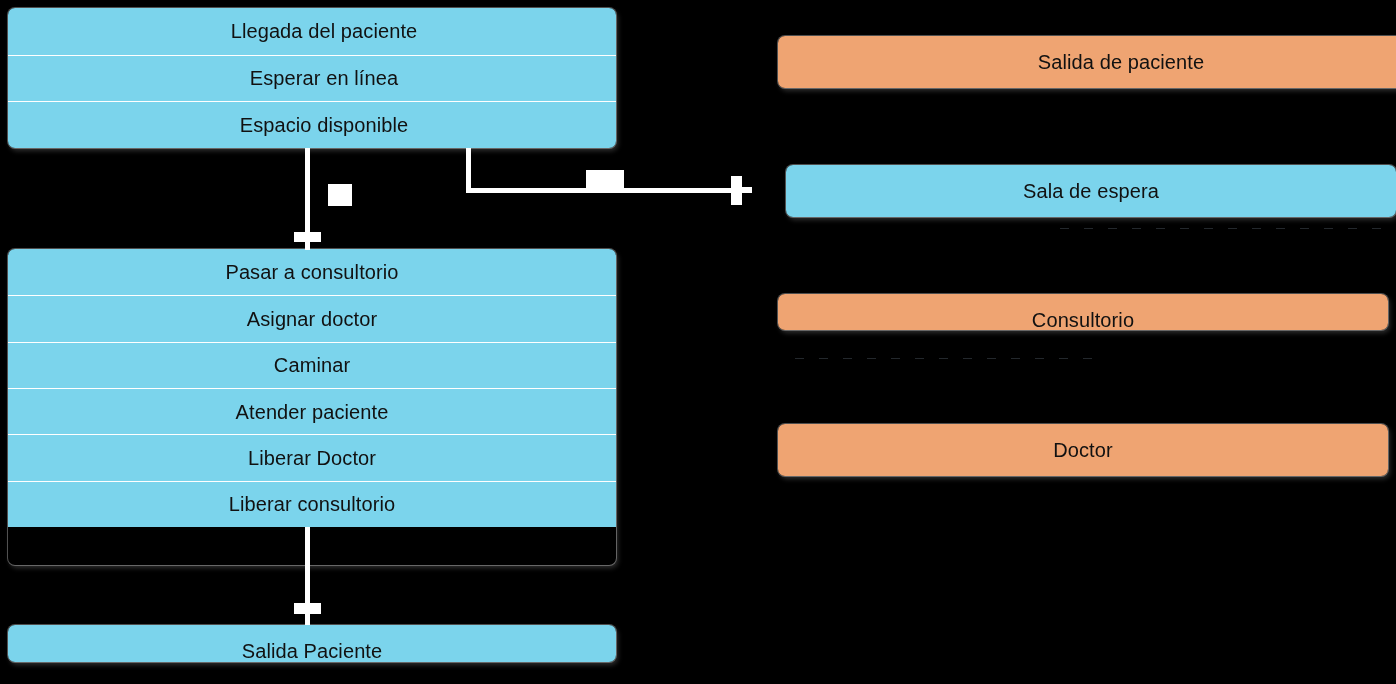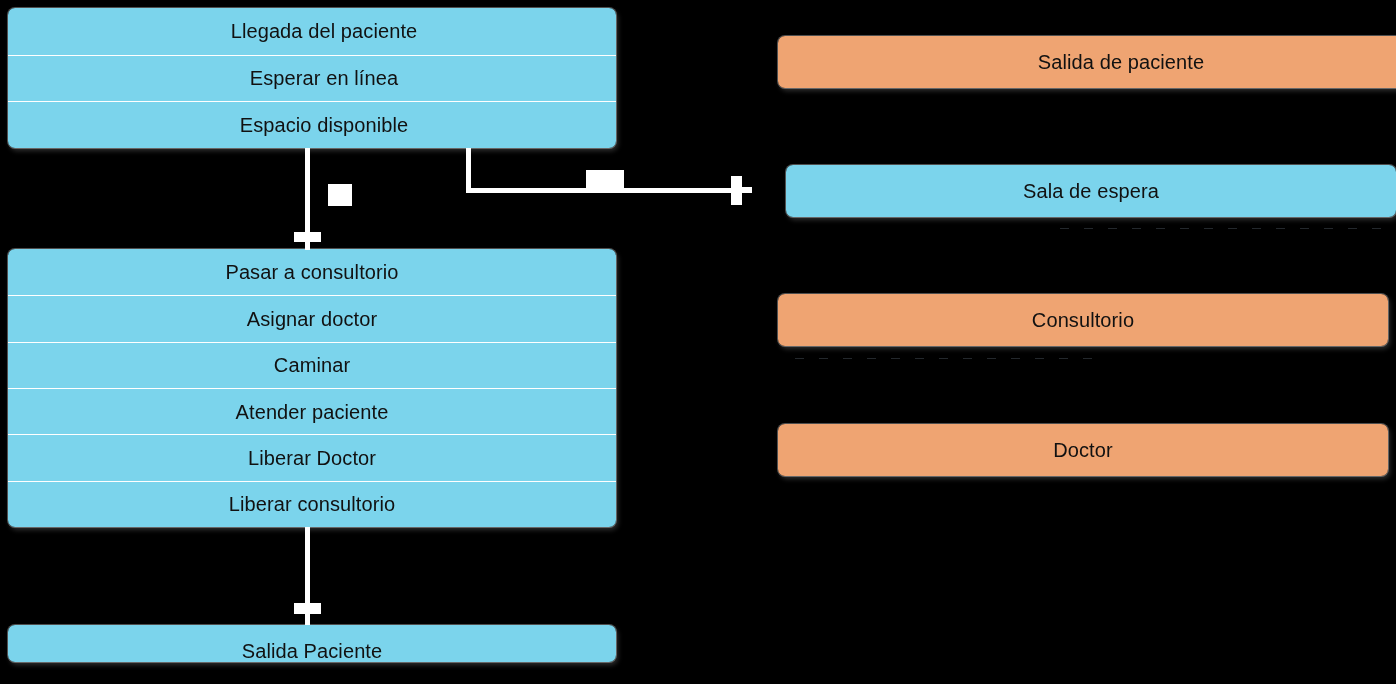--- a/index.html
+++ b/index.html
@@ -49,38 +49,38 @@
   .theme-blue .block-row { background: #7BD4EC; }
   .theme-orange .block-row { background: #EFA472; }
 
   
   #group-arrival {
     left: 8px;  top: 8px;   width: 608px; height: 140px;
   }
   #group-arrival .block-row { height: 46.66px; padding-left: 24px; }
 
   #group-consult {
-    left: 8px;  top: 249px; width: 608px; height: 278px;
+    left: 8px;  top: 249px; width: 608px; height: 316px;
   }
   #group-consult .block-row { height: 46.33px; }
 
   #group-exit {
     left: 8px;  top: 625px; width: 608px; height: 37px;
   }
   #group-exit .block-row { height: 52px; }
 
   
   #group-res-salida {
     left: 778px; top: 36px;  width: 686px; height: 52px;
   }
   #group-res-sala {
     left: 778px; top: 165px; width: 610px; height: 52px; margin-left: 8px;
   }
   #group-res-consultorio {
-    left: 778px; top: 294px; width: 610px; height: 52px;
+    left: 778px; top: 294px; width: 610px; height: 36px;
   }
   #group-res-doctor {
     left: 778px; top: 424px; width: 610px; height: 52px;
   }
   #group-res-salida .block-row,
   #group-res-sala .block-row,
   #group-res-consultorio .block-row,
   #group-res-doctor .block-row { height: 52px; }
 
   

